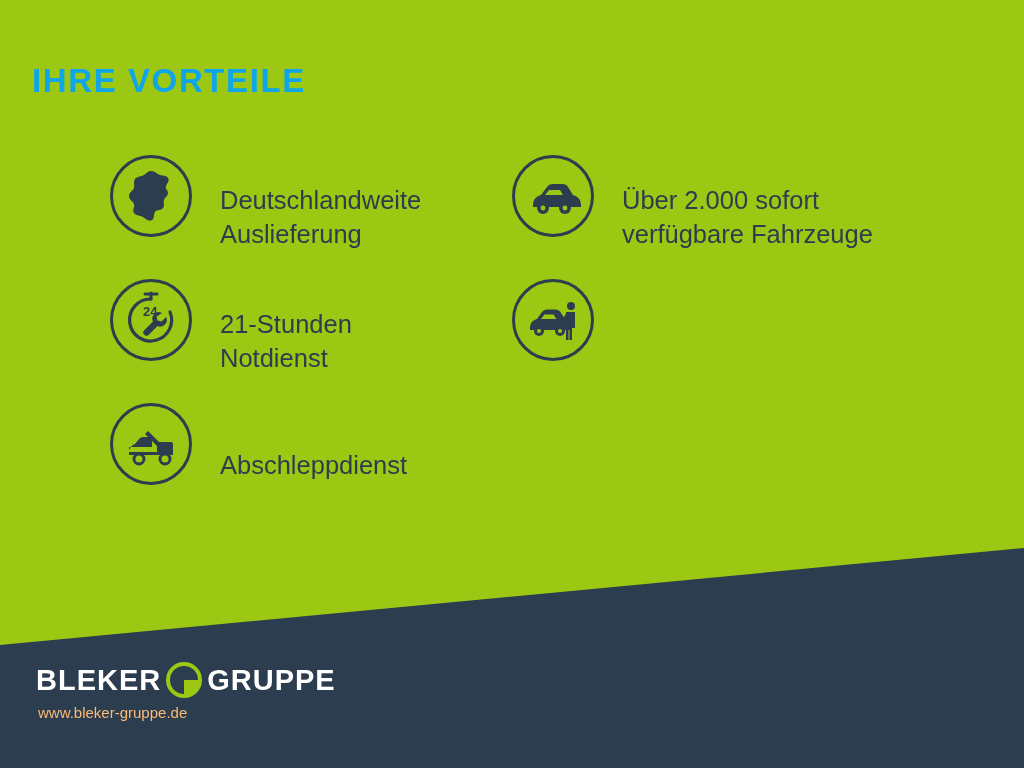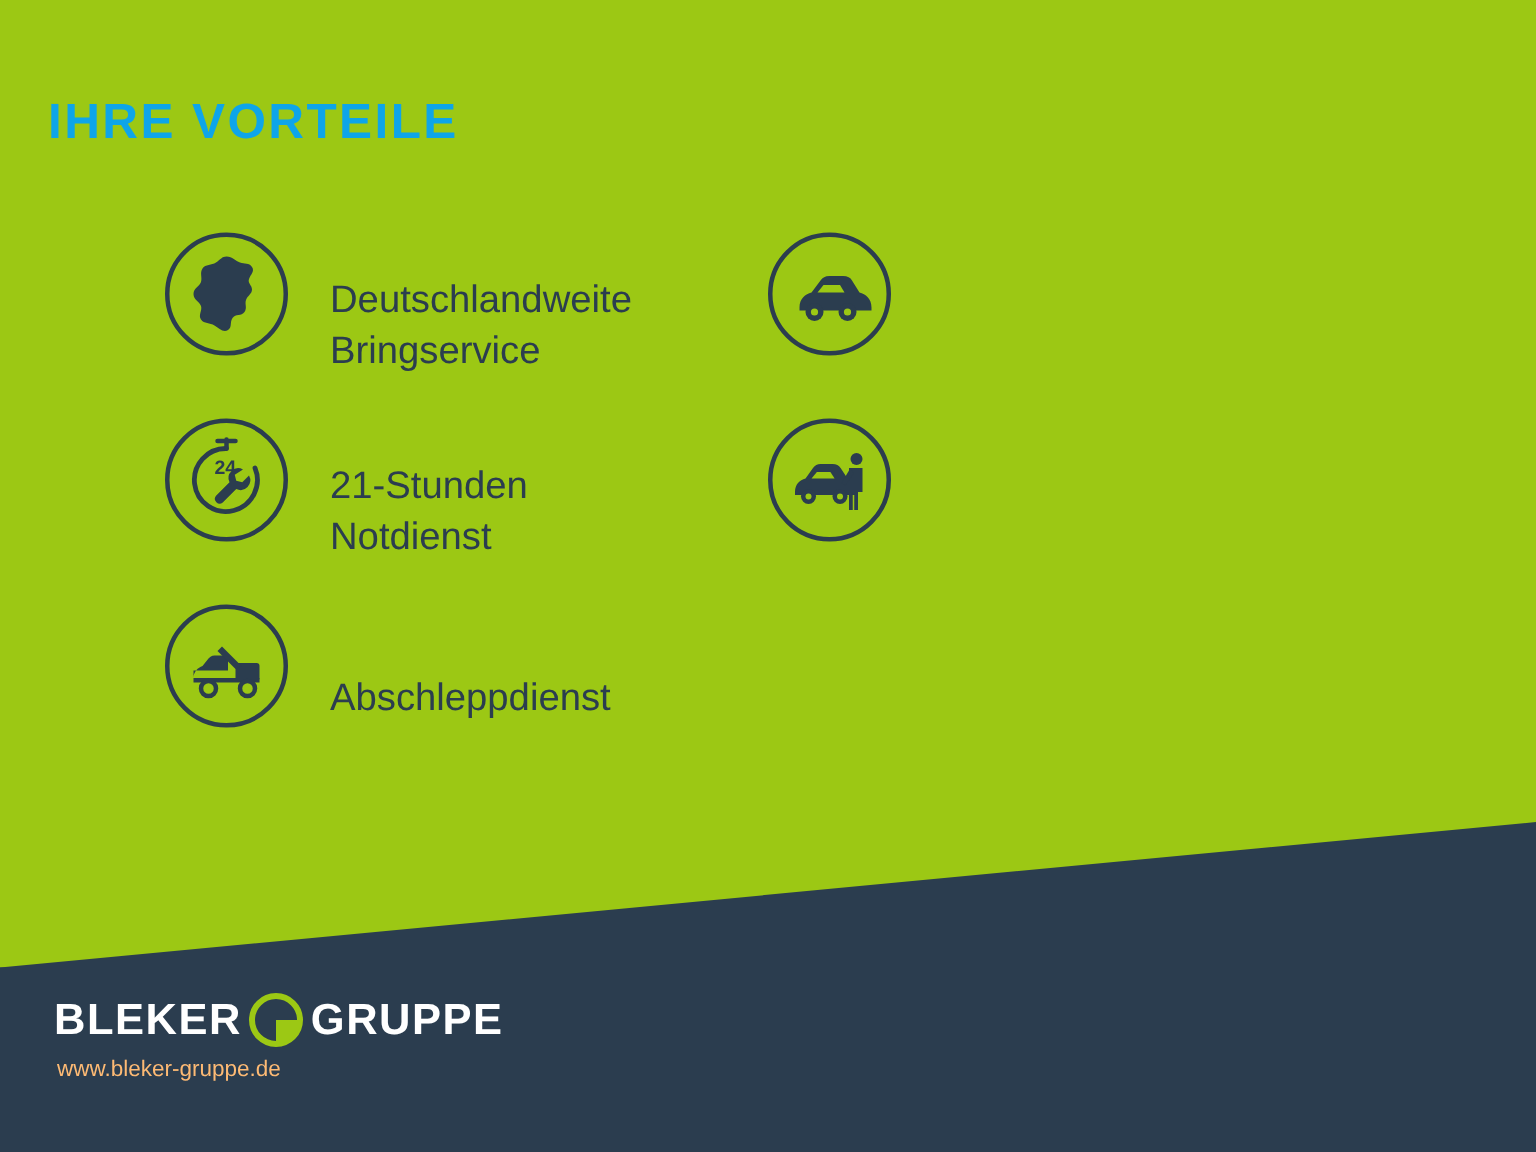--- a/index.html
+++ b/index.html
@@ -134,21 +134,21 @@
 
     <div class="col col-left">
 
       <div class="feature">
         <div class="icon-circle">
           <svg width="76" height="76" viewBox="0 0 76 76">
             <path d="M38 13 c4 0 6 3 9 4 c3 1 6 0 8 3 c2 3 -1 5 -2 8 c-1 3 2 4 2 7 c0 3 -3 4 -4 7 c-1 3 1 5 -1 8 c-2 3 -6 1 -8 4 c-2 3 0 6 -3 8 c-3 2 -6 -1 -9 -3 c-3 -2 -7 -1 -9 -4 c-2 -3 1 -6 0 -9 c-1 -3 -5 -4 -5 -8 c0 -4 4 -5 5 -8 c1 -3 -1 -6 1 -9 c2 -3 6 -2 9 -4 c3 -2 4 -4 7 -4 z" fill="#2b3d4f"></path>
           </svg>
         </div>
         <div class="feature-label">Deutschlandweite
-Bringservice</div>
+Auslieferung</div>
       </div>
 
       <div class="feature">
         <div class="icon-circle">
           <svg width="76" height="76" viewBox="0 0 76 76">
             <path d="M38 17 A21 21 0 1 0 57 30" fill="none" stroke="#2b3d4f" stroke-width="3.2" stroke-linecap="round"></path>
             <path d="M38 17 L38 11 M32 12 L44 12" stroke="#2b3d4f" stroke-width="3" stroke-linecap="round" fill="none"></path>
             <text x="30" y="34" font-family="Liberation Sans, sans-serif" font-size="13" font-weight="bold" fill="#2b3d4f">24</text>
             <path d="M49 31 a6.5 6.5 0 0 0 -9 8.5 l-9 9 a3.2 3.2 0 0 0 4.5 4.5 l9 -9 a6.5 6.5 0 0 0 8.5 -9 l-4.5 4.5 l-4 -1 l-1 -4 z" fill="#2b3d4f"></path>
           </svg>
@@ -179,20 +179,22 @@
         <div class="icon-circle">
           <svg width="76" height="76" viewBox="0 0 76 76">
             <path d="M18 47 c0 -6 4 -9 8 -10 l6 -8 c1.5 -2 3 -3 6 -3 h9 c3 0 5 1 6 3 l5 8 c4 1 8 4 8 10 v2 h-48 z" fill="#2b3d4f"></path>
             <circle cx="28" cy="50" r="6" fill="#2b3d4f"></circle>
             <circle cx="28" cy="50" r="2.4" fill="#9cc814"></circle>
             <circle cx="50" cy="50" r="6" fill="#2b3d4f"></circle>
             <circle cx="50" cy="50" r="2.4" fill="#9cc814"></circle>
             <path d="M30 37 l4 -5 h11 l3 5 z" fill="#9cc814"></path>
           </svg>
         </div>
+        <div class="feature-label">Über 2.000 sofort
+verfügbare Fahrzeuge</div>
       </div>
 
       <div class="feature">
         <div class="icon-circle">
           <svg width="76" height="76" viewBox="0 0 76 76">
             <path d="M15 46 c0 -5 3 -8 7 -9 l5 -7 c1.4 -1.8 2.8 -2.6 5 -2.6 h8 c2.6 0 4.2 0.9 5.4 2.6 l4.6 7 c3.6 1 6 4 6 9 v2 h-41 z" fill="#2b3d4f"></path>
             <circle cx="24" cy="49" r="5" fill="#2b3d4f"></circle>
             <circle cx="24" cy="49" r="2" fill="#9cc814"></circle>
             <circle cx="45" cy="49" r="5" fill="#2b3d4f"></circle>
             <circle cx="45" cy="49" r="2" fill="#9cc814"></circle>

